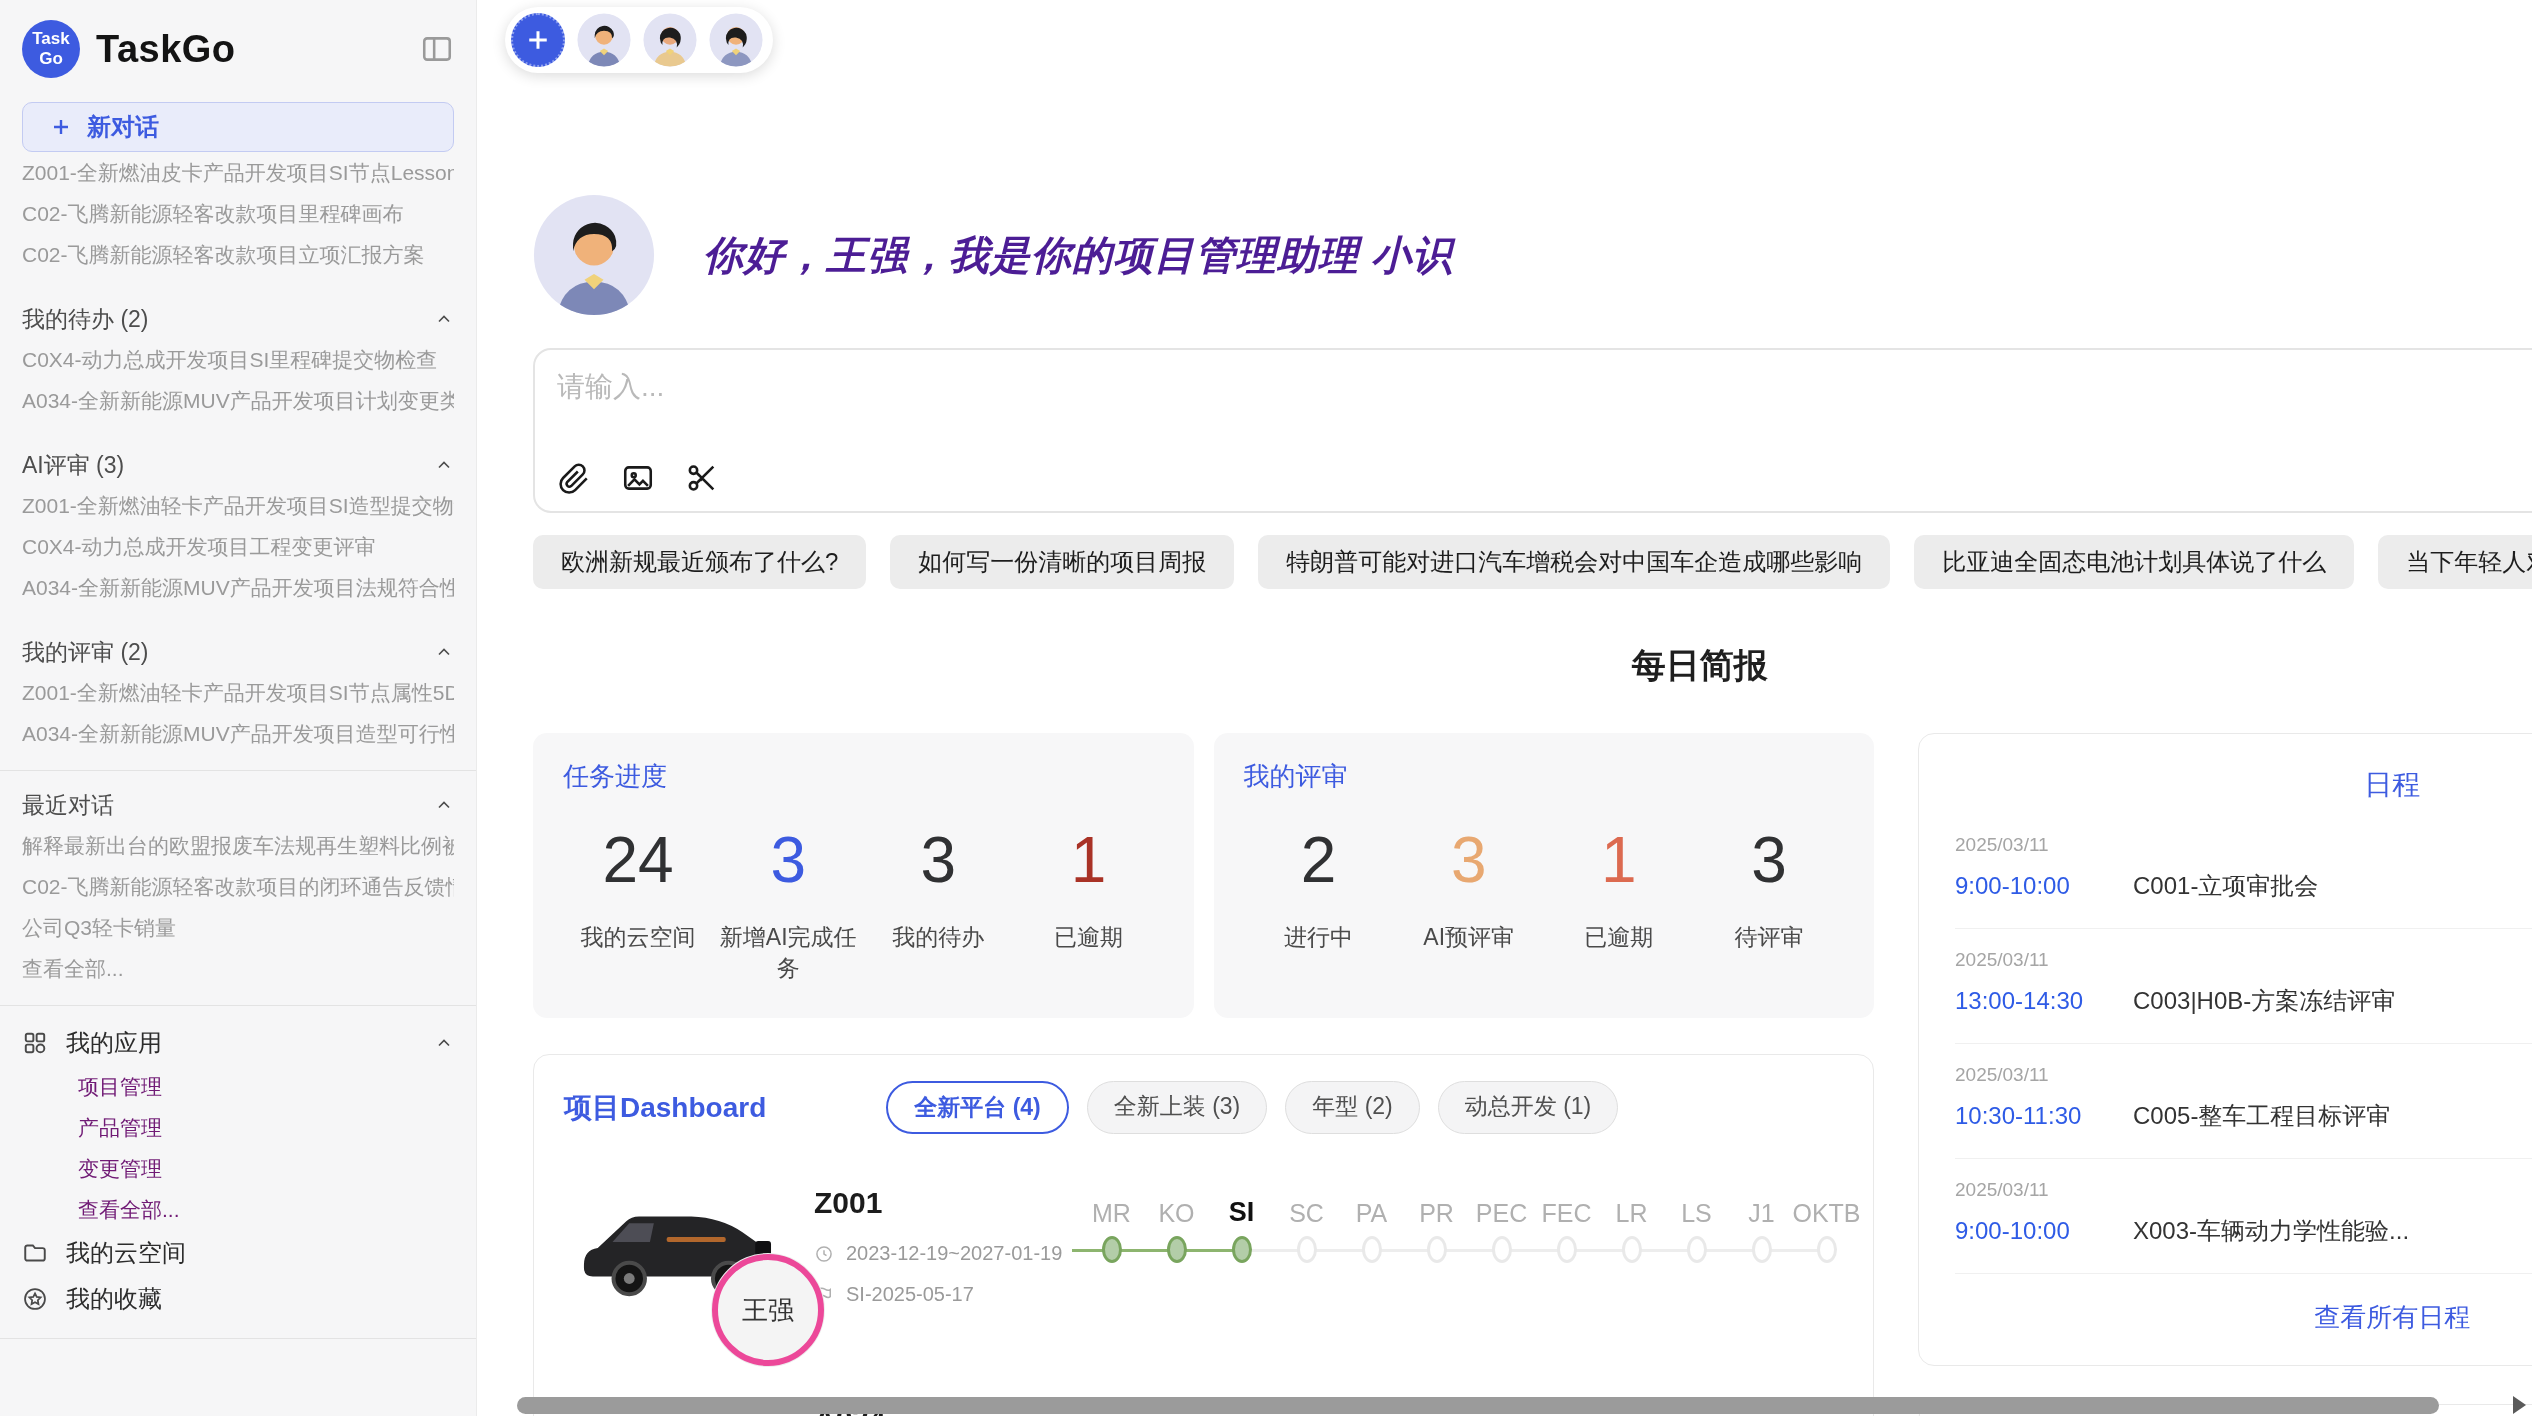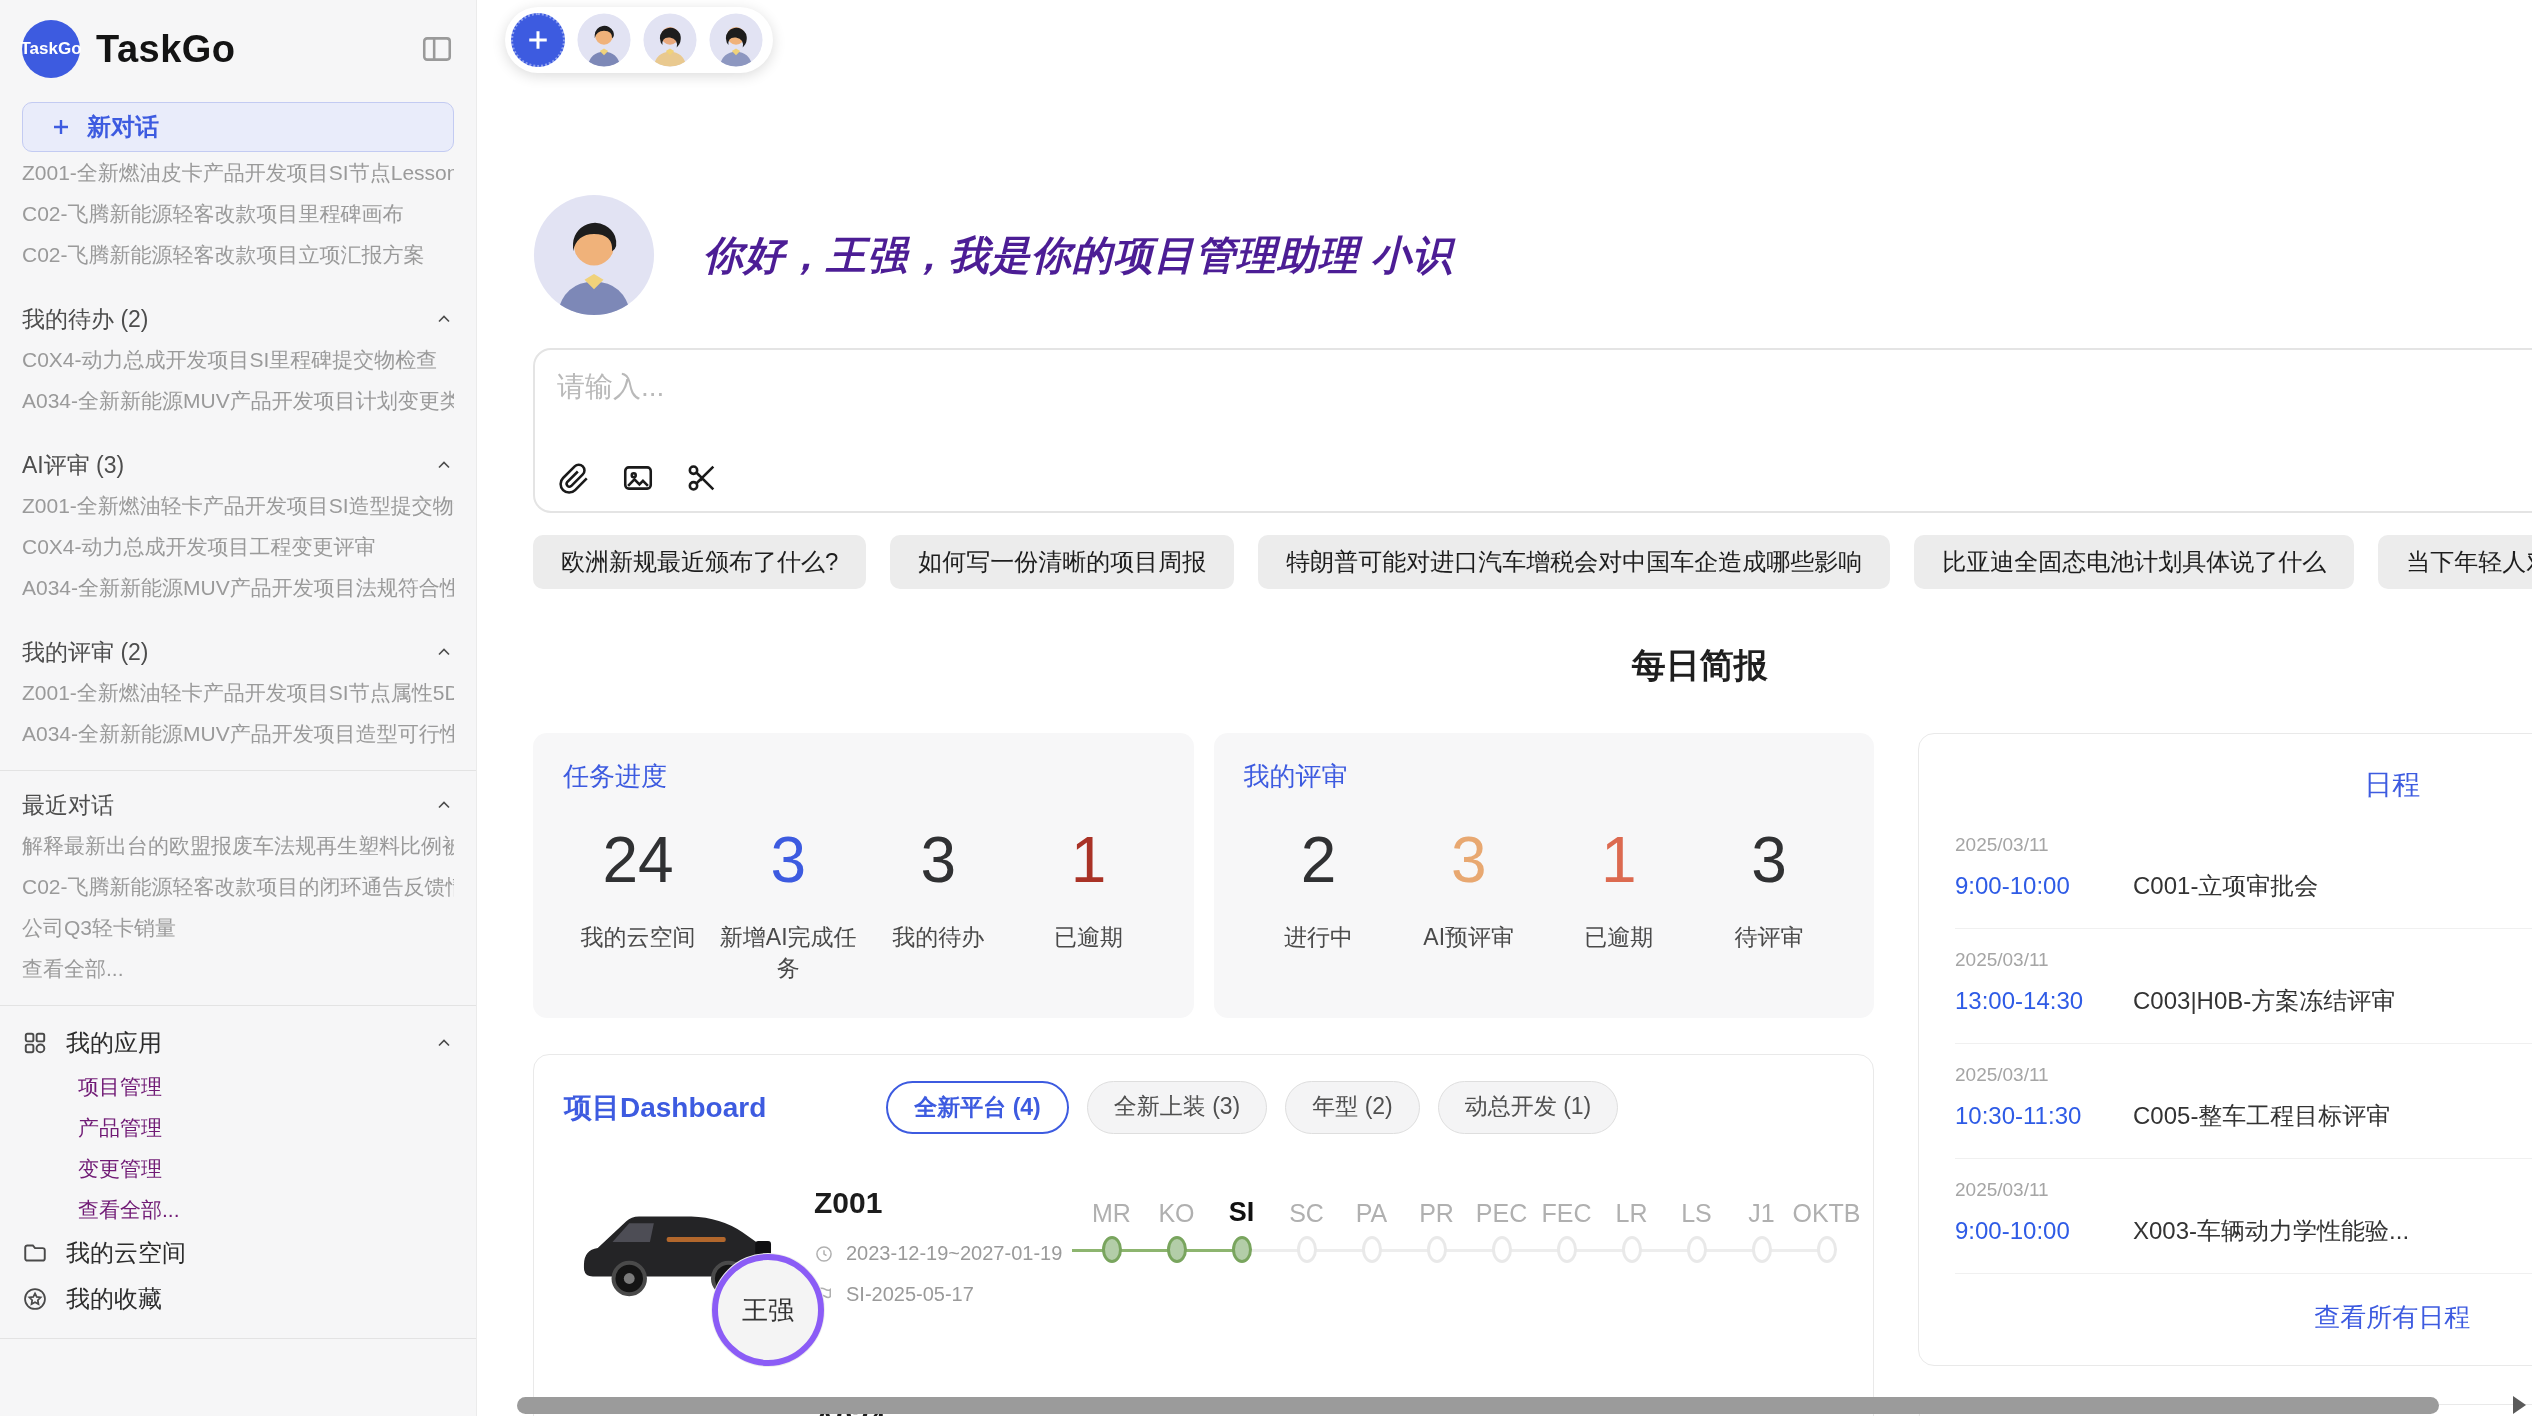--- a/index.html
+++ b/index.html
@@ -5,21 +5,21 @@
   * { box-sizing: border-box; }
   html,body { margin:0; padding:0; width:2532px; height:1416px; overflow:hidden;
     font-family:"Liberation Sans","DejaVu Sans",sans-serif; background:#fff; color:#222; }
   .app { display:flex; width:2532px; height:1416px; }
 
   
   .sidebar { width:477px; min-width:477px; background:#f6f6f7; border-right:1px solid #ebebeb;
     padding:20px 22px 0 22px; overflow:hidden; }
   .side-head { display:flex; align-items:center; gap:16px; }
   .logo-circle { width:58px; height:58px; border-radius:50%; background:#3d5be0; color:#fff;
-    display:flex; flex-direction:row; align-items:center; justify-content:center;
+    display:flex; flex-direction:column; align-items:center; justify-content:center;
     font-size:17px; line-height:1.15; font-weight:bold; }
   .app-title { font-size:38px; font-weight:bold; color:#141414; flex:1; letter-spacing:0.5px; }
   .icon { display:inline-flex; align-items:center; justify-content:center; }
   .icon svg { width:100%; height:100%; }
   .collapse-btn { color:#9a9a9a; cursor:pointer; }
 
   .new-chat { margin-top:24px; width:100%; height:50px; border-radius:10px; background:#e9ecfa;
     border:1px solid #c3cbf2; color:#3d5be0; font-size:24px; font-weight:bold;
     display:flex; align-items:center; gap:14px; padding:0 26px; cursor:pointer; }
 
@@ -83,21 +83,21 @@
   .dash-title { font-size:28px; color:#3d5be0; font-weight:600; }
   .tabs { display:flex; gap:18px; }
   .tab { border-radius:999px; padding:9px 26px; font-size:23px; color:#4f4f4f;
     background:#f4f4f5; border:1px solid #dedede; cursor:pointer; white-space:nowrap; }
   .tab.active { color:#3d5be0; border:2px solid #3d5be0; background:#fff; font-weight:600; }
 
   .proj-row { margin-top:46px; display:flex; align-items:flex-start; }
   .proj-media { position:relative; width:250px; min-width:250px; height:170px; }
   .truck { width:225px; height:128px; }
   .owner-badge { position:absolute; right:-10px; bottom:-16px; width:112px; height:112px;
-    border-radius:50%; background:#f4f4f4; border:6px solid #8b5cf6; display:flex; align-items:center;
+    border-radius:50%; background:#f4f4f4; border:6px solid #ec4899; display:flex; align-items:center;
     justify-content:center; font-size:26px; color:#333; box-shadow:0 0 0 1px #ededed; }
   .proj-info { width:265px; min-width:265px; padding-top:6px; }
   .proj-code { font-size:30px; font-weight:bold; color:#1c1c1c; }
   .proj-meta { margin-top:22px; display:flex; align-items:center; gap:12px; font-size:20px; color:#9a9a9a; }
   .proj-meta + .proj-meta { margin-top:18px; }
   .proj-meta .icon { color:#b0b0b0; }
   .timeline { flex:1; display:flex; padding-top:2px; }
   .step { width:65px; display:flex; flex-direction:column; align-items:center; }
   .lbl { font-size:25px; color:#b0b0b0; height:46px; display:flex; align-items:flex-end; }
   .step.current .lbl { color:#111; font-weight:bold; font-size:27px; }

